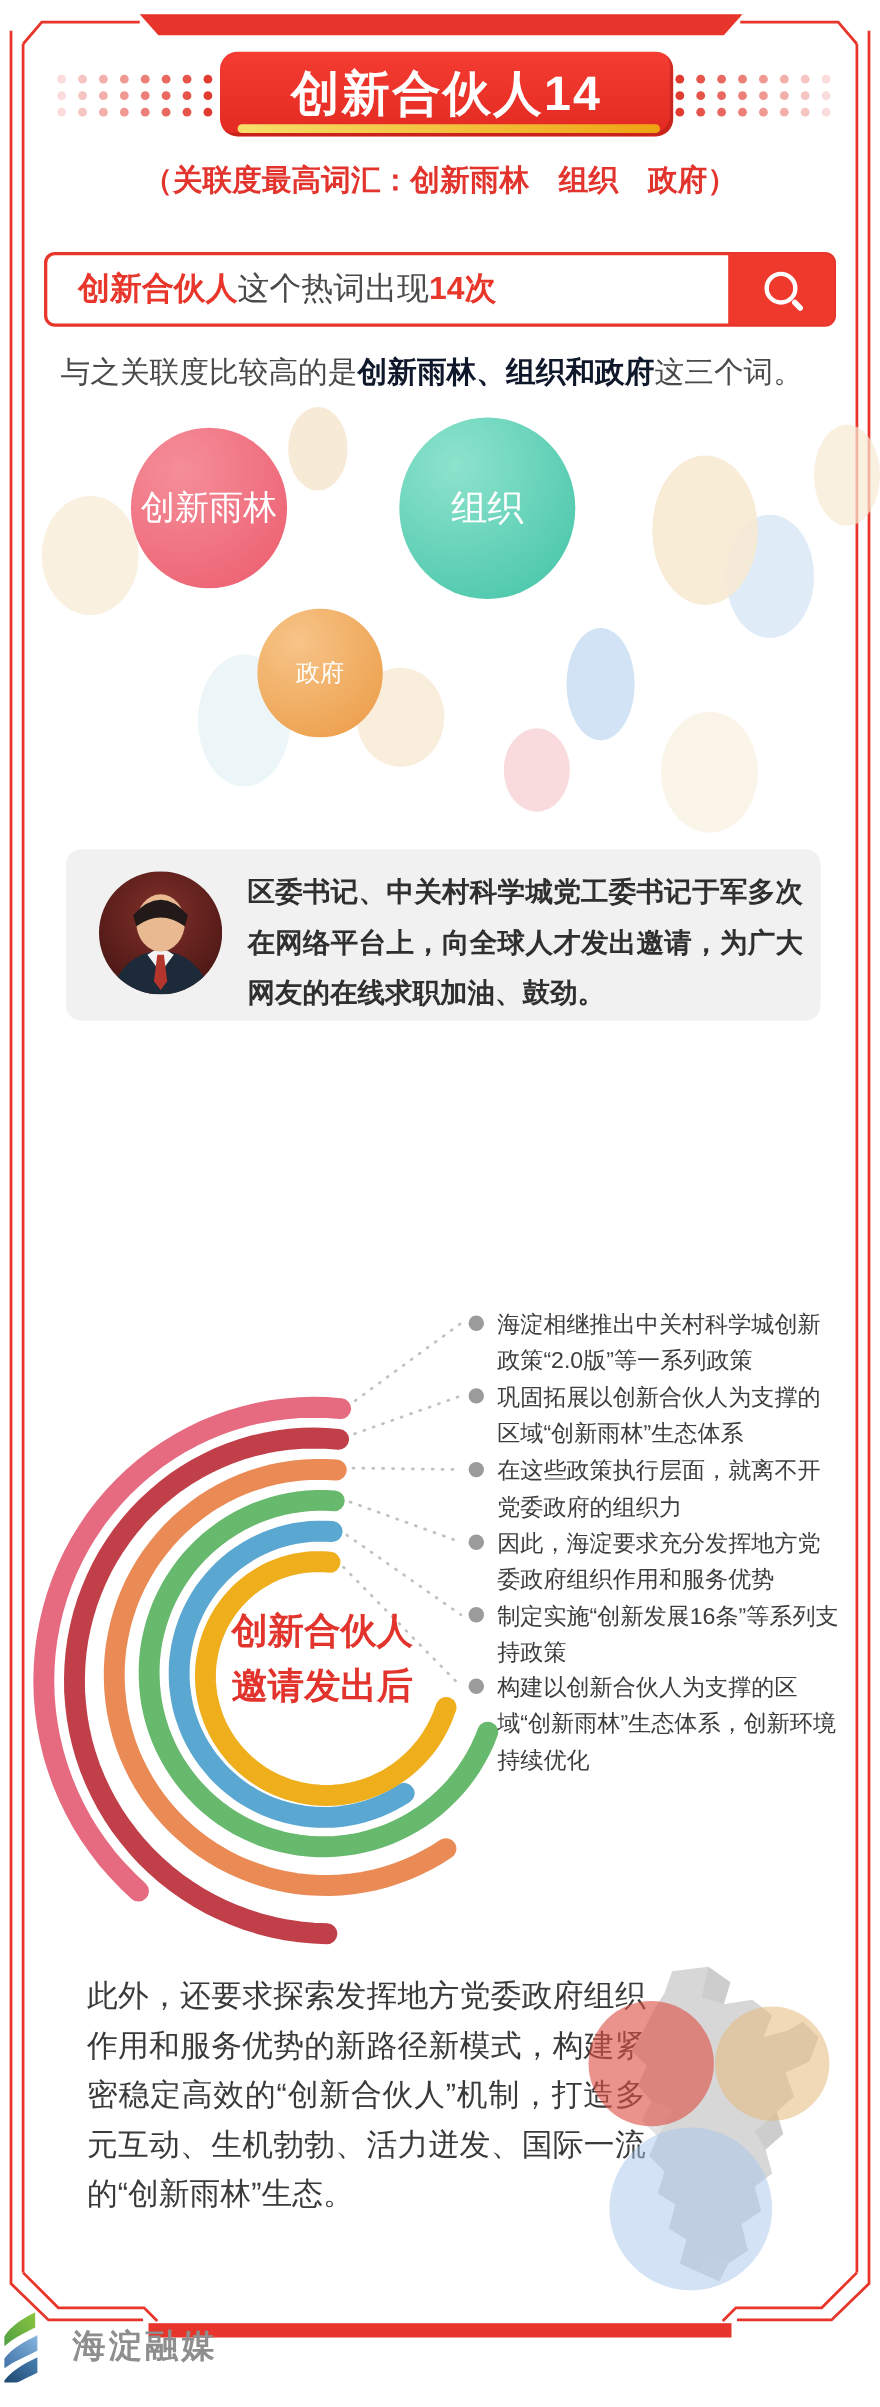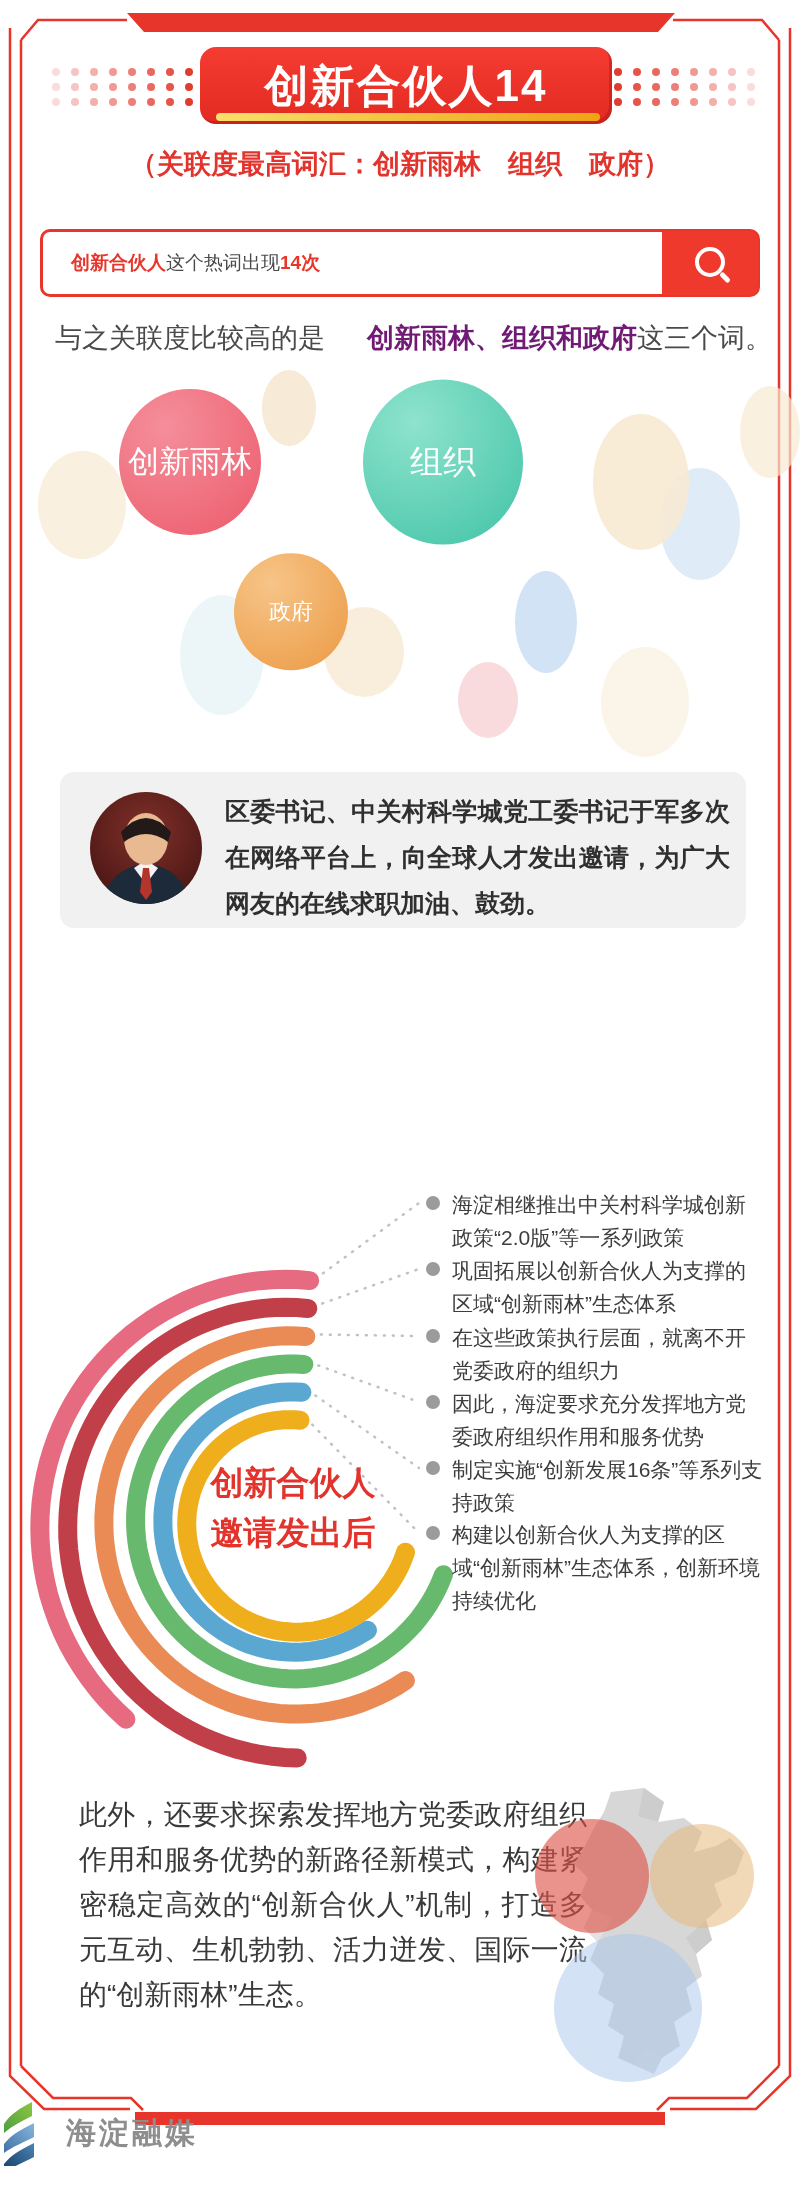--- a/index.html
+++ b/index.html
@@ -20,32 +20,32 @@
     text-align:center;color:#fff;font-size:44px;font-weight:900;letter-spacing:2px;}
   .dots{position:absolute;top:68px;width:150px;height:44px;}
   #dots-left{left:52px;} #dots-right{left:614px;}
   .dot{position:absolute;width:8px;height:8px;border-radius:50%;background:#e23c31;}
   #subtitle{position:absolute;left:0;top:146px;width:100%;text-align:center;
     color:#e2342c;font-size:27px;font-weight:bold;}
 
   
   #search-bar{position:absolute;left:40px;top:229px;width:720px;height:68px;
     border:3px solid #e8362b;border-radius:10px;background:#fff;box-sizing:border-box;}
-  #search-text{position:absolute;left:28px;top:0;height:62px;line-height:62px;font-size:19px;color:#4a4a4a;white-space:nowrap;}
+  #search-text{position:absolute;left:28px;top:0;height:62px;line-height:62px;font-size:29px;color:#4a4a4a;white-space:nowrap;}
   #search-text .hl{color:#e8362b;font-weight:bold;}
   #search-button{position:absolute;right:-1px;top:-1px;width:96px;height:64px;
     background:#ee392c;border-radius:0 8px 8px 0;}
   #search-icon{position:absolute;left:33px;top:16px;width:22px;height:22px;
     border:4px solid #fff;border-radius:50%;}
   #search-icon::after{content:"";position:absolute;left:20px;top:24px;width:12px;height:5px;
     background:#fff;border-radius:3px;transform:rotate(45deg);}
 
   
   #intro-line{position:absolute;left:55px;top:320px;font-size:27px;color:#4a4a4a;}
-  #intro-line .hl{color:#701a75;font-weight:bold;margin-left:42px;}
+  #intro-line .hl{color:#0f172a;font-weight:bold;}
 
   
   .bubble{position:absolute;border-radius:50%;display:flex;align-items:center;justify-content:center;
     color:#fff;font-weight:400;transform:translate(-50%,-50%);}
   .decor{position:absolute;border-radius:50%;transform:translate(-50%,-50%);}
 
   
   #quote-card{position:absolute;left:60px;top:772px;width:686px;height:156px;
     background:#f1f1f2;border-radius:14px;}
   #avatar{position:absolute;left:30px;top:20px;width:112px;height:112px;border-radius:50%;overflow:hidden;}

